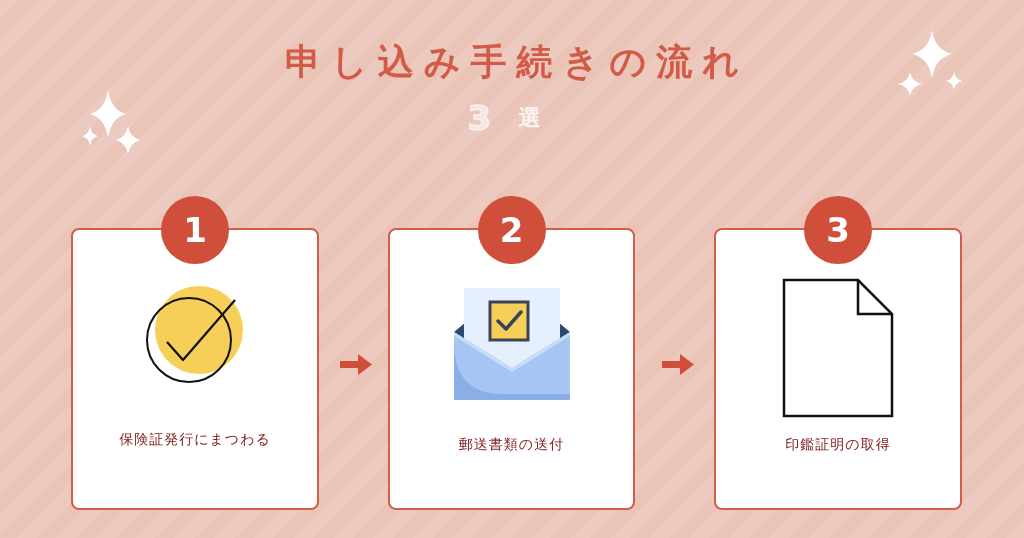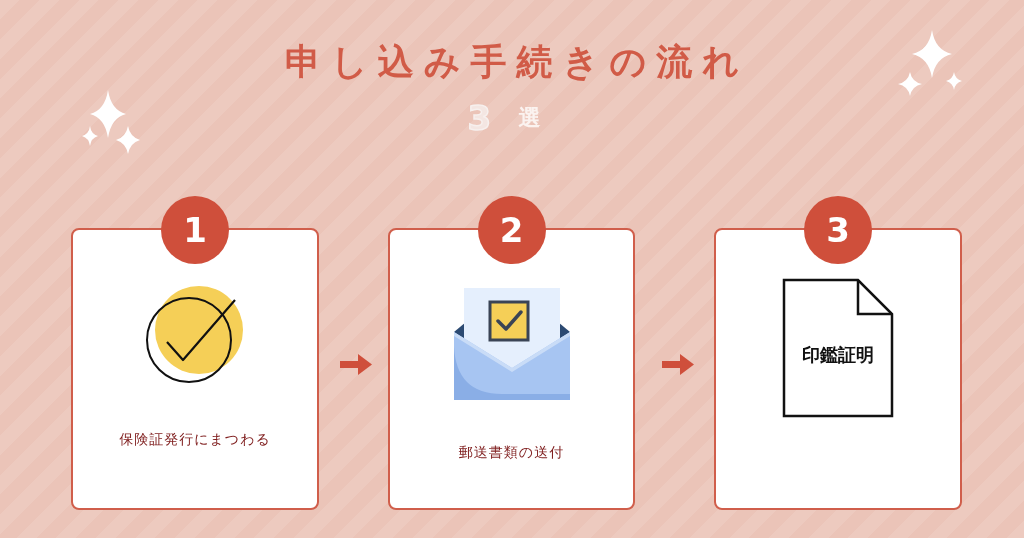--- a/index.html
+++ b/index.html
@@ -83,30 +83,32 @@
   <svg class="icon" style="top:56px;margin-left:-60px" width="120" height="118" viewBox="0 0 120 118">
     <path d="M2 46 L14 36 L14 56 Z" fill="#2c4a72"></path>
     <path d="M118 46 L106 36 L106 56 Z" fill="#2c4a72"></path>
     <rect x="12" y="2" width="96" height="80" fill="#e5effd"></rect>
     <rect x="38" y="16" width="38" height="38" fill="#f5cf57" stroke="#3a4455" stroke-width="3"></rect>
     <path d="M46 35 L54 43 L69 26" fill="none" stroke="#3a4455" stroke-width="3.5" stroke-linecap="round" stroke-linejoin="round"></path>
     <path d="M2 46 L60 82 L118 46 L118 114 L2 114 Z" fill="#a7c5f2"></path>
     <path d="M2 46 L60 82 L118 46 L118 50 L60 86 L2 50 Z" fill="#c9dcf7"></path>
     <path d="M2 60 Q4 108 50 108 L118 108 L118 114 L2 114 Z" fill="#8aaee6"></path>
   </svg>
-  <div class="label" style="top:208px;">
+  <div class="label" style="top:200px;">
     <div>郵送書類の送付</div>
   </div>
 </div>
 
 <svg class="arrow" style="left:660px" width="36" height="24" viewBox="0 0 36 24">
   <rect x="2" y="9" width="20" height="7" fill="#cf4f3b"></rect>
   <path d="M20 2 L34 12.5 L20 23 Z" fill="#cf4f3b"></path>
 </svg>
 
 <div class="card" style="left:714px;width:248px;">
   <div class="badge">3</div>
   <svg class="icon" style="top:48px;margin-left:-56px" width="112" height="142" viewBox="0 0 112 142">
     <path d="M2 2 L76 2 L110 36 L110 138 L2 138 Z" fill="#fff" stroke="#111" stroke-width="2.5" stroke-linejoin="miter"></path>
     <path d="M76 2 L76 36 L110 36" fill="none" stroke="#111" stroke-width="2.5"></path>
   </svg>
-  <div style="position:absolute;left:0;right:0;top:113px;text-align:center;font-weight:bold;font-size:18px;color:#111;letter-spacing:0px;">印鑑証明</div>
+  <div class="label" style="top:200px;">
+    <div>印鑑証明の取得</div>
+  </div>
 </div>
 
 </body></html>

